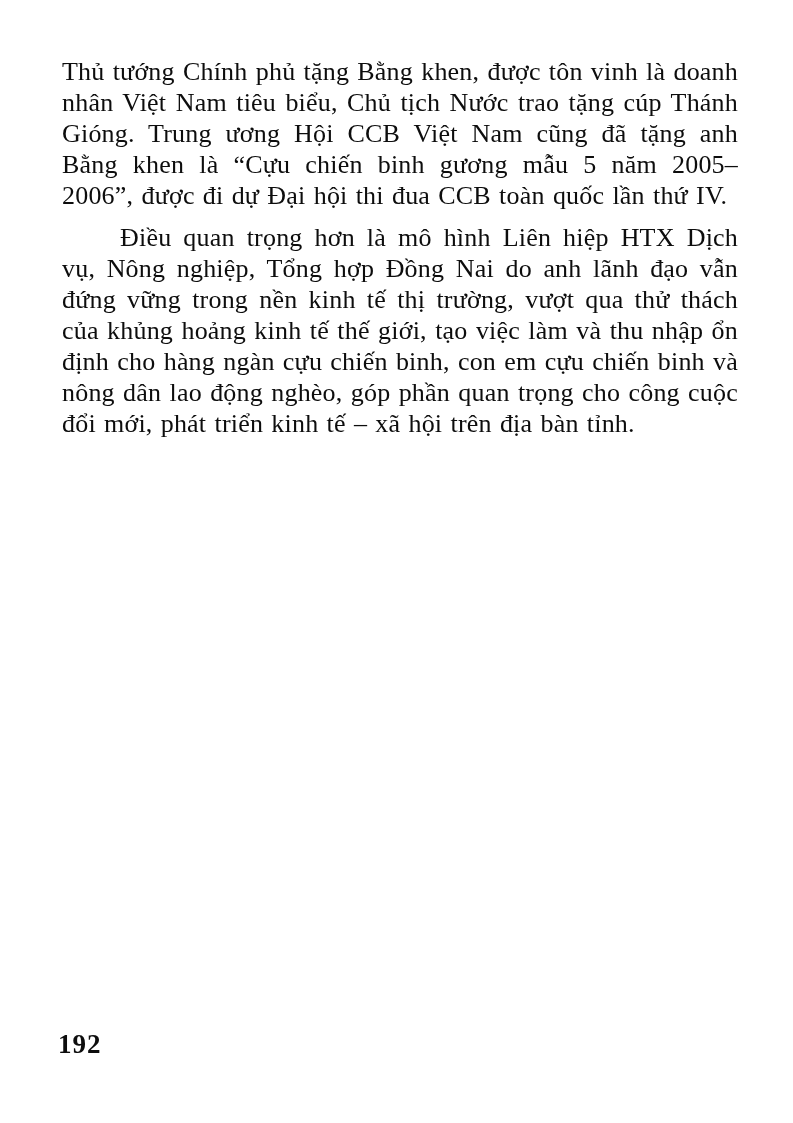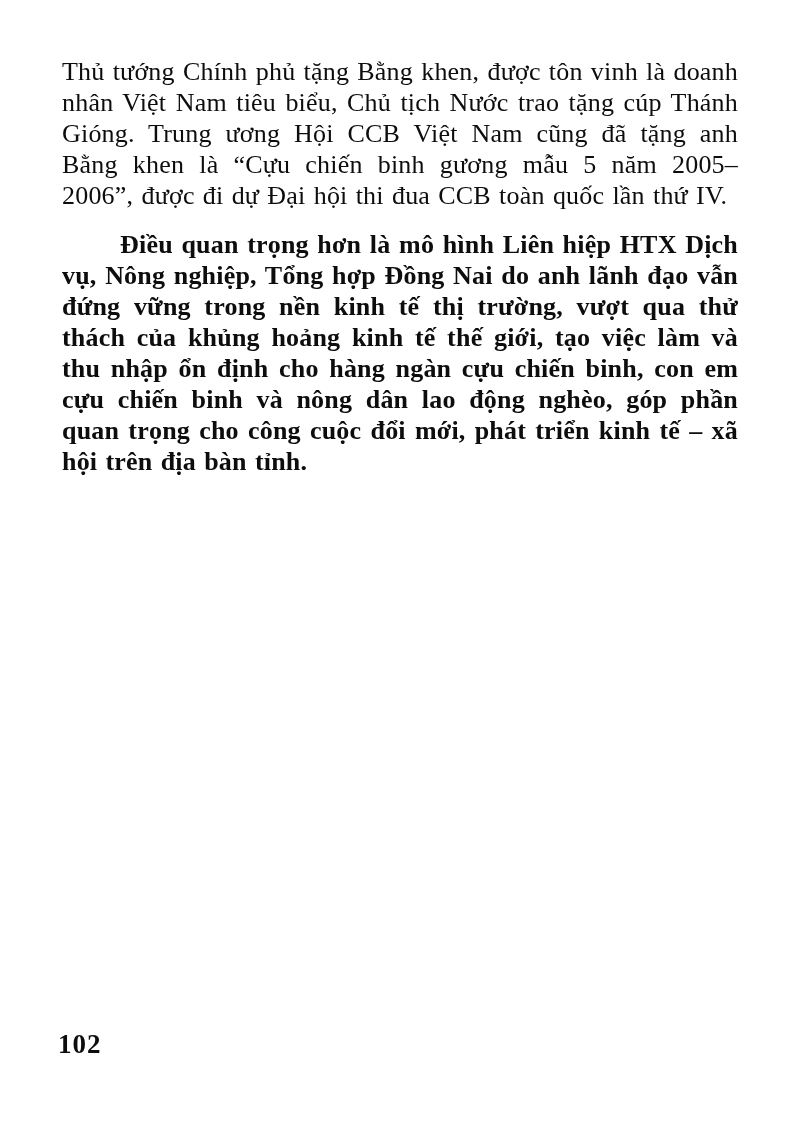--- a/index.html
+++ b/index.html
@@ -29,22 +29,21 @@
     .para {
       margin: 0;
       font-size: 26px;
       line-height: 31px;
       text-align: justify;
       text-justify: inter-word;
       letter-spacing: 0.2px;
       word-spacing: 1.5px;
     }
     .para + .para {
-      margin-top: 18px;
-      font-weight: bold;
+      margin-top: 11px;
     }
     .para.indent {
       text-indent: 58px;
     }
     .page-number {
       position: absolute;
       left: 58px;
       top: 1029px;
       font-size: 27px;
       font-weight: bold;
@@ -52,14 +51,14 @@
     }
   </style>
 </head>
 <body>
 
 <div class="page">
   <div class="text-block">
     <p class="para">Thủ tướng Chính phủ tặng Bằng khen, được tôn vinh là doanh nhân Việt Nam tiêu biểu, Chủ tịch Nước trao tặng cúp Thánh Gióng. Trung ương Hội CCB Việt Nam cũng đã tặng anh Bằng khen là “Cựu chiến binh gương mẫu 5 năm 2005–2006”, được đi dự Đại hội thi đua CCB toàn quốc lần thứ IV.</p>
     <p class="para indent">Điều quan trọng hơn là mô hình Liên hiệp HTX Dịch vụ, Nông nghiệp, Tổng hợp Đồng Nai do anh lãnh đạo vẫn đứng vững trong nền kinh tế thị trường, vượt qua thử thách của khủng hoảng kinh tế thế giới, tạo việc làm và thu nhập ổn định cho hàng ngàn cựu chiến binh, con em cựu chiến binh và nông dân lao động nghèo, góp phần quan trọng cho công cuộc đổi mới, phát triển kinh tế – xã hội trên địa bàn tỉnh.</p>
   </div>
-  <div class="page-number">102</div>
+  <div class="page-number">192</div>
 </div>
 
 </body></html>

